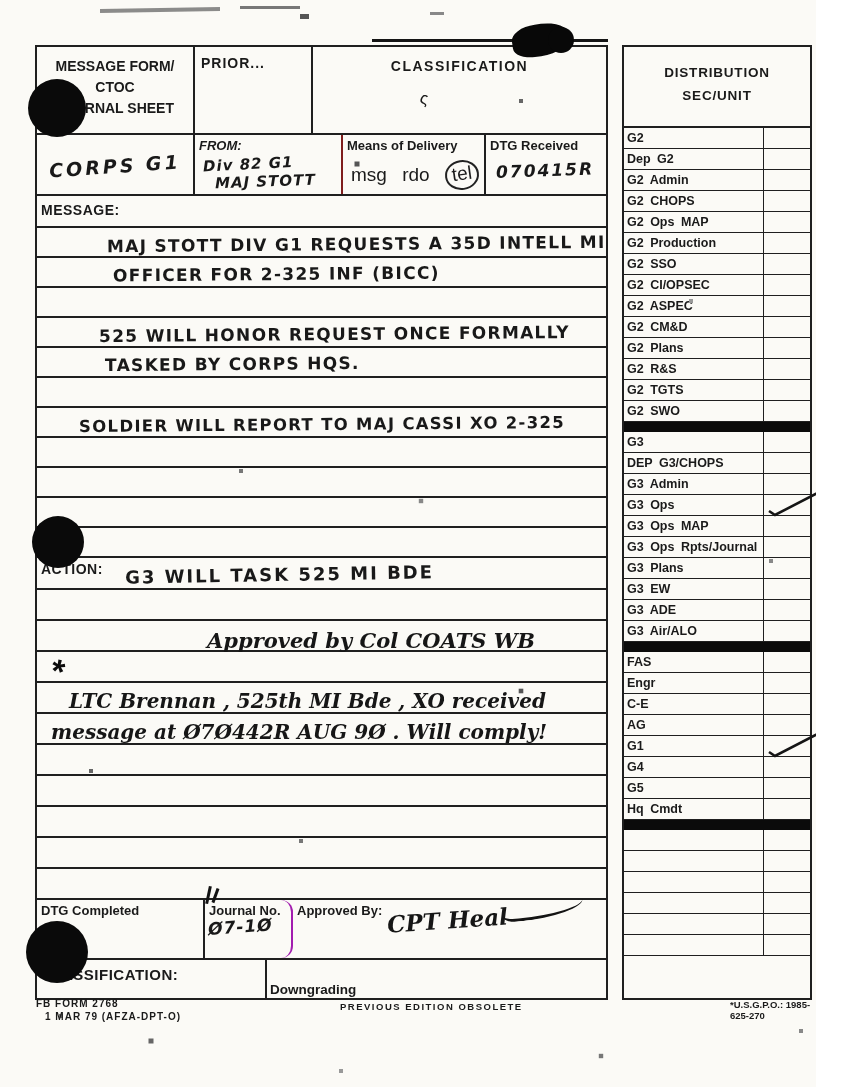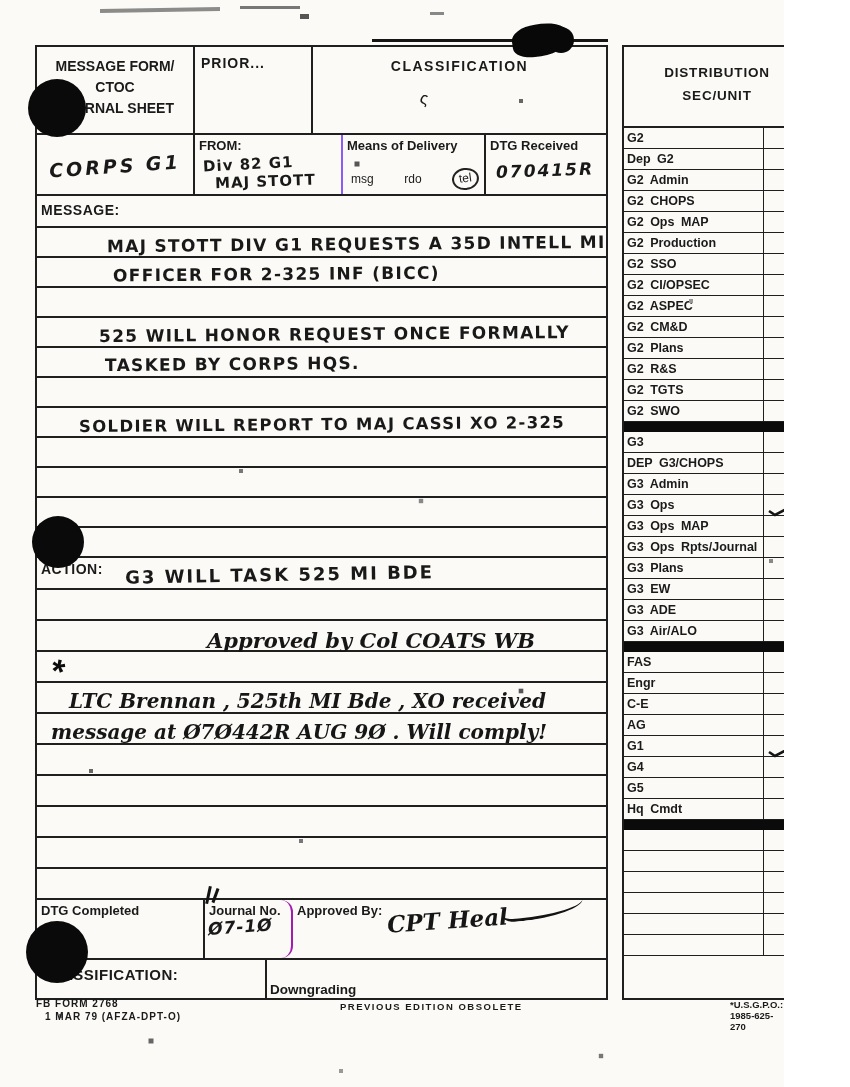--- a/index.html
+++ b/index.html
@@ -1,51 +1,51 @@
 <!DOCTYPE html>
 <html><head>
 <meta charset="utf-8">
 <style>
   html,body{margin:0;padding:0;}
   .page{position:relative;width:784px;height:1087px;background:#fbfaf6;overflow:hidden;
-        font-family:"Liberation Sans",sans-serif;color:#1a1a1a;}
+        font-family:"Liberation Sans",sans-serif;color:#1a1a1a;padding-left:32px;}
   .page *{box-sizing:border-box;}
 
   
   .form-main{position:absolute;left:35px;top:45px;width:573px;height:955px;
              border:2px solid #1f1f1f;display:flex;flex-direction:column;z-index:1;}
   .form-main>*{flex:none;}
 
   .hdr-row{height:88px;display:flex;border-bottom:2px solid #1f1f1f;}
   .hdr-title{width:158px;border-right:2px solid #1f1f1f;text-align:center;
              font-weight:bold;font-size:14px;padding-top:9px;line-height:1.5;}
   .hdr-prior{width:118px;border-right:2px solid #1f1f1f;font-weight:bold;
              font-size:14px;padding:8px 6px;letter-spacing:1px;}
   .hdr-class{flex:1;text-align:center;font-weight:bold;font-size:14px;
              padding-top:11px;letter-spacing:1.5px;position:relative;}
   .pen-squiggle{position:absolute;left:107px;top:42px;font-size:17px;font-weight:normal;
                 transform:rotate(12deg);letter-spacing:0;}
 
   .info-row{height:61px;display:flex;border-bottom:2px solid #1f1f1f;}
   .cell-label{font-weight:bold;font-size:13px;padding:3px 4px 0;}
   .cell-sender{width:158px;border-right:2px solid #1f1f1f;position:relative;}
-  .cell-from{width:148px;border-right:2px solid #8b5cf6;overflow:visible;}
+  .cell-from{width:148px;border-right:2px solid #7f1d1d;overflow:visible;font-style:italic;}
   .cell-means{width:143px;border-right:2px solid #1f1f1f;position:relative;}
   .cell-dtg{flex:1;}
 
   .hand{font-family:"DejaVu Sans",sans-serif;font-weight:700;color:#191919;white-space:nowrap;}
   .cursive{font-family:"DejaVu Serif",serif;font-style:italic;font-weight:600;
            color:#161616;white-space:nowrap;}
 
   .sender-hand{position:absolute;left:12px;top:20px;font-size:19px;font-style:italic;
                letter-spacing:3px;transform:rotate(-4deg);}
   .from1{margin:1px 0 0 8px;font-size:15px;letter-spacing:1px;transform:rotate(-3deg);}
   .from2{margin:0 0 0 20px;font-size:15px;letter-spacing:1px;transform:rotate(-2deg);}
   .means-opts{position:absolute;left:8px;right:5px;bottom:4px;display:flex;
-              justify-content:space-between;align-items:center;font-size:12px;}
+              justify-content:space-between;align-items:center;font-size:19px;}
   .tel-circled{border:2px solid #222;border-radius:50%;padding:1px 5px 3px;
                transform:rotate(-8deg);}
   .dtg-hand{margin:7px 0 0 10px;font-size:17px;font-style:italic;letter-spacing:2px;
             transform:rotate(-2deg);}
 
   .msg-label-row{height:32px;border-bottom:2px solid #1f1f1f;font-weight:bold;
                  font-size:14px;padding:6px 4px;letter-spacing:0.5px;}
 
   .rule{position:relative;border-bottom:2px solid #1f1f1f;overflow:visible;}
   .r30{height:30px;} .r31{height:31px;} .r32{height:32px;}

